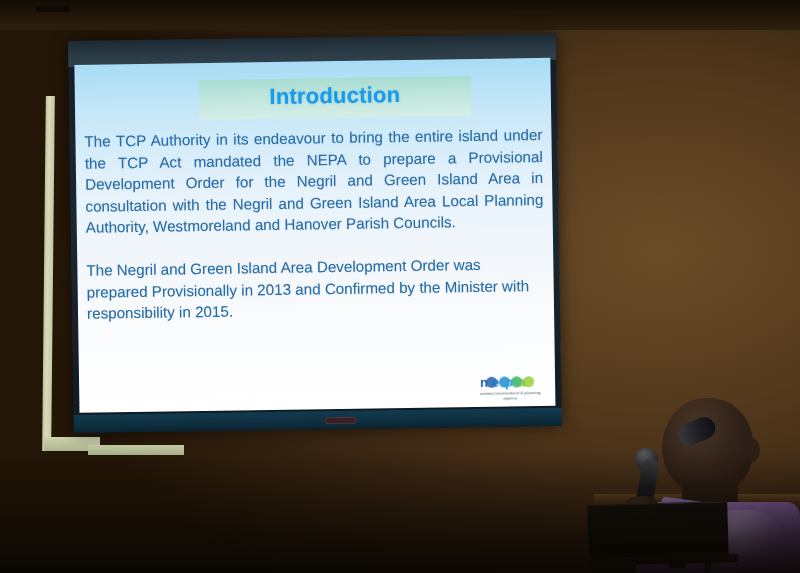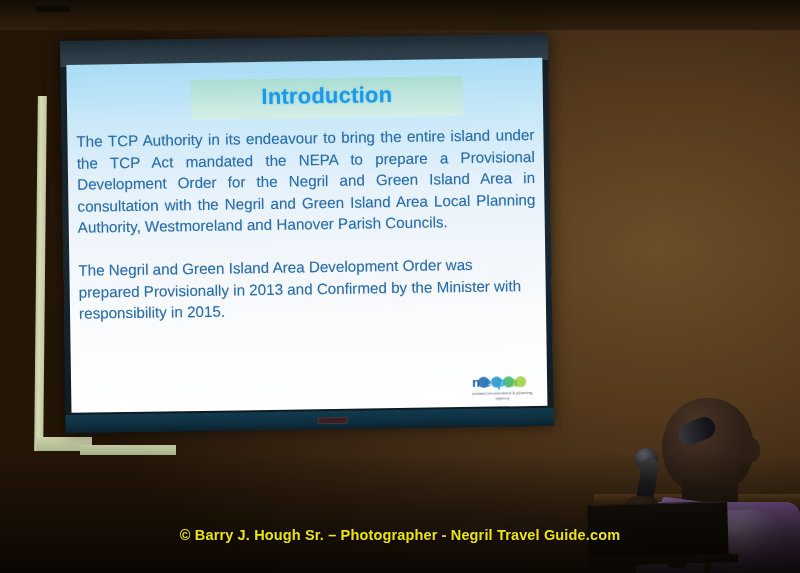--- a/index.html
+++ b/index.html
@@ -25,21 +25,21 @@
     position:absolute; left:0; bottom:0; width:800px; height:120px;
     background:linear-gradient(180deg,rgba(12,8,3,0) 0%,rgba(12,8,3,.72) 70%,rgba(8,5,2,.92) 100%);
   }
   .ceiling-vent {
     position:absolute; left:36px; top:6px; width:34px; height:6px;
     background:#0b0905; opacity:.85;
   }
 
   
   .screen-frame {
-    position:absolute; left:36px; top:41px;
+    position:absolute; left:44px; top:41px;
     width:512px; height:388px;
   }
   
   .screen-post {
     position:absolute; left:0px; top:55px;
     width:9px; height:355px;
     background:linear-gradient(90deg,#b9c49a 0%,#d7dcb8 40%,#c3c9a3 100%);
     transform:skewX(-0.6deg);
   }
   .screen-foot {
@@ -313,16 +313,13 @@
     <div class="hand"></div>
     <div class="mic-stand-head"></div>
     <div class="mic-gooseneck2"></div>
   </div>
 
   <div class="laptop"></div>
   <div class="laptop-edge"></div>
 
   <div class="wall-shadow-bottom"></div>
 
-  <div class="watermark">
-    <span class="watermark-inner">© Barry J. Hough Sr. – Photographer - Negril Travel Guide.com</span>
-  </div>
 </div>
 
 </body></html>

